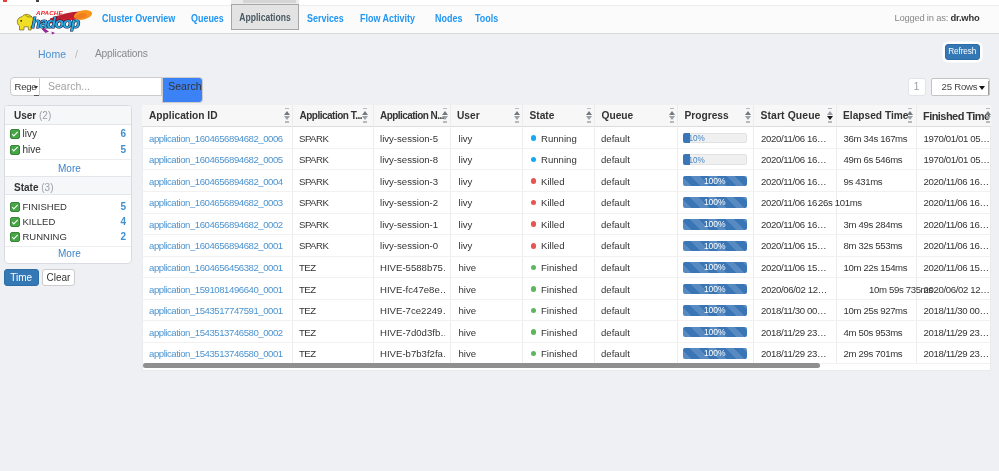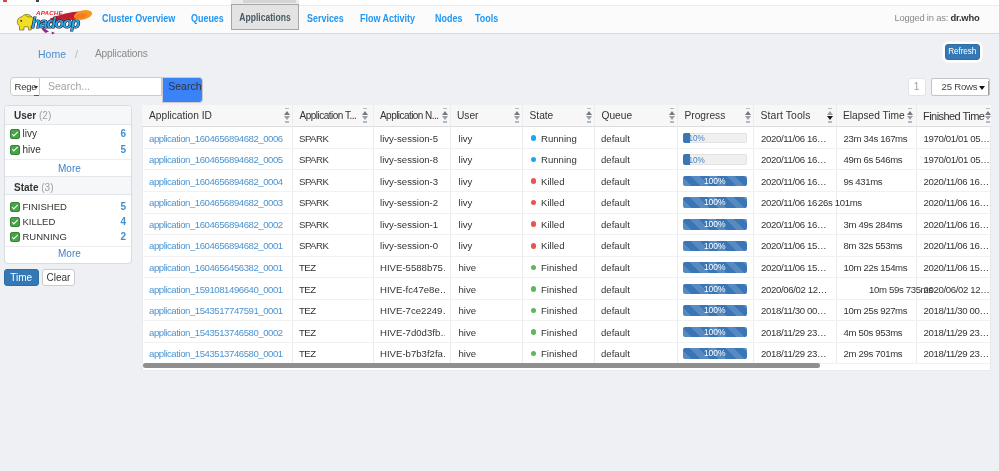--- a/index.html
+++ b/index.html
@@ -1,17 +1,17 @@
 <!DOCTYPE html>
 <html><head><meta charset="utf-8"><style>
 *{margin:0;padding:0;box-sizing:border-box}
 html,body{width:999px;height:471px}
 body{font-family:"Liberation Sans",sans-serif;position:relative;background:#eef0f4;overflow:hidden}
 .navlink{position:absolute;top:11.5px;font-size:11.2px;font-weight:bold;color:#2196f3;white-space:nowrap;transform:scaleX(0.8);transform-origin:0 0}
-.hcell{position:absolute;top:110px;font-size:10px;font-weight:normal;color:#333;white-space:nowrap;letter-spacing:-0.1px}
+.hcell{position:absolute;top:110px;font-size:10px;font-weight:bold;color:#333;white-space:nowrap;letter-spacing:-0.1px}
 .cell{position:absolute;font-size:9.6px;color:#333;white-space:nowrap}
 .link{color:#4d94d0;letter-spacing:-0.45px}
 .tm{letter-spacing:-0.35px}
 .sorti{position:absolute;width:7px;height:15px}
 .sorti i{position:absolute;left:1.5px;width:4px;height:1.2px;background:#b4b9bf}
 .sorti u{position:absolute;left:0.5px;width:0;height:0;border-left:3px solid transparent;border-right:3px solid transparent}
 .cnt{position:absolute;font-size:10px;font-weight:bold;color:#4090d0}
 .fitem{position:absolute;font-size:10px;color:#333}
 .chk{position:absolute;width:10px;height:10px;background:#47a447;border:1px solid #398439;border-radius:2px}
 .chk b{position:absolute;left:1.6px;top:1.8px;width:5.6px;height:3px;border-left:1.6px solid #fff;border-bottom:1.6px solid #fff;transform:rotate(-45deg)}
@@ -103,21 +103,21 @@
 <div class="colline" style="left:753px"></div>
 <div class="colline" style="left:835.5px"></div>
 <div class="colline" style="left:915.5px"></div>
 <span class="hcell" style="left:149.0px;font-size:10.2px;letter-spacing:0px">Application ID</span>
 <span class="hcell" style="left:299.5px;font-size:10px;letter-spacing:-0.5px">Application T...</span>
 <span class="hcell" style="left:380.0px;font-size:10px;letter-spacing:-0.55px">Application N...</span>
 <span class="hcell" style="left:457.0px;font-size:10.2px;letter-spacing:0px">User</span>
 <span class="hcell" style="left:529.5px;font-size:10.2px;letter-spacing:0px">State</span>
 <span class="hcell" style="left:601.5px;font-size:10.2px;letter-spacing:0px">Queue</span>
 <span class="hcell" style="left:684.5px;font-size:10.2px;letter-spacing:0px">Progress</span>
-<span class="hcell" style="left:760.5px;font-size:10.4px;letter-spacing:0.1px">Start Tools</span>
+<span class="hcell" style="left:760.5px;font-size:10.4px;letter-spacing:0.1px">Start Queue</span>
 <span class="hcell" style="left:843.0px;font-size:10.2px;letter-spacing:0px">Elapsed Time</span>
 <span class="hcell" style="left:923.0px;font-size:11px;letter-spacing:-0.55px">Finished Time</span>
 <span class="sorti" style="left:283.0px;top:108px">
     <i style="top:0"></i>
     <u style="top:3.2px;border-bottom:4px solid #74797f"></u>
     <u style="top:8.4px;border-top:4px solid #9aa0a6"></u>
     <i style="top:13.4px"></i>
   </span>
 <span class="sorti" style="left:361.3px;top:108px">
     <i style="top:0"></i>
@@ -178,21 +178,21 @@
 <span class="cell" style="left:299px;top:132.67px;letter-spacing:-0.5px">SPARK</span>
 <span class="cell" style="left:380.0px;top:132.67px;max-width:65.0px;overflow:hidden">livy-session-5</span>
 <span class="cell" style="left:458.5px;top:132.67px">livy</span>
 <span style="position:absolute;left:530.8px;top:135.27px;width:5.5px;height:5.5px;border-radius:50%;background:#12aaf2"></span>
 <span class="cell" style="left:541px;top:132.67px">Running</span>
 <span class="cell" style="left:601px;top:132.67px">default</span>
 <div style="position:absolute;left:683px;top:132.82px;width:63.5px;height:10.5px;background:#f0f0f0;border:1px solid #e2e2e2;border-radius:2px"></div>
 <div style="position:absolute;left:683px;top:132.82px;width:6.5px;height:10.5px;background:#3a76b5;border-radius:2px 0 0 2px"></div>
 <span style="position:absolute;left:688.5px;top:134.02px;font-size:8.2px;color:#4486c6">10%</span>
 <span class="cell tm" style="left:761px;top:132.67px">2020/11/06 16…</span>
-<span class="cell tm" style="left:843.5px;top:132.67px">23m 34s 167ms</span>
+<span class="cell tm" style="left:843.5px;top:132.67px">36m 34s 167ms</span>
 <span class="cell tm" style="left:923.5px;top:132.67px">1970/01/01 05…</span>
 <div style="position:absolute;left:142.5px;top:169.40px;width:847px;height:1px;background:#f1f1f1"></div>
 <span class="cell link" style="left:149.0px;top:154.22px">application_1604656894682_0005</span>
 <span class="cell" style="left:299px;top:154.22px;letter-spacing:-0.5px">SPARK</span>
 <span class="cell" style="left:380.0px;top:154.22px;max-width:65.0px;overflow:hidden">livy-session-8</span>
 <span class="cell" style="left:458.5px;top:154.22px">livy</span>
 <span style="position:absolute;left:530.8px;top:156.82px;width:5.5px;height:5.5px;border-radius:50%;background:#12aaf2"></span>
 <span class="cell" style="left:541px;top:154.22px">Running</span>
 <span class="cell" style="left:601px;top:154.22px">default</span>
 <div style="position:absolute;left:683px;top:154.38px;width:63.5px;height:10.5px;background:#f0f0f0;border:1px solid #e2e2e2;border-radius:2px"></div>

